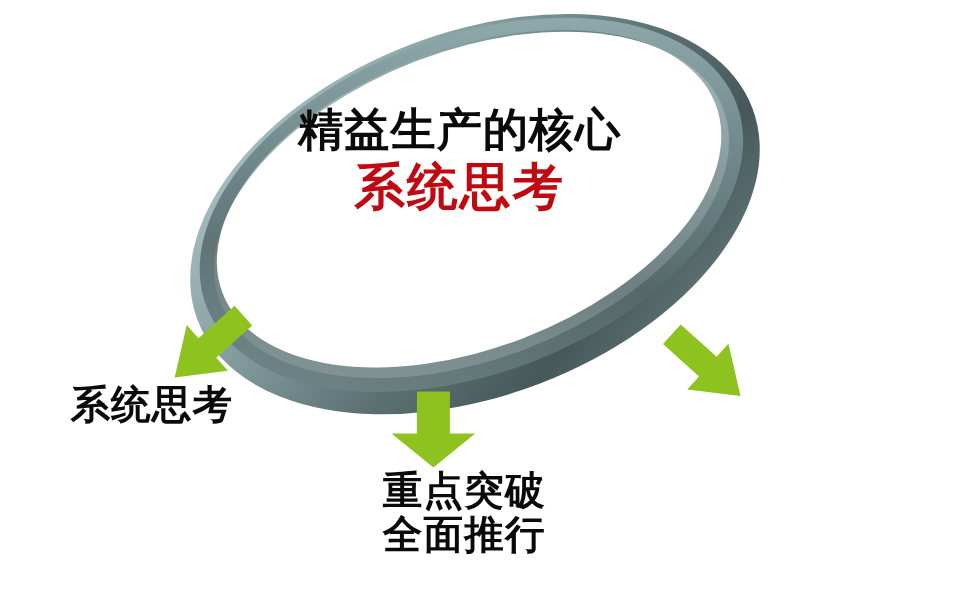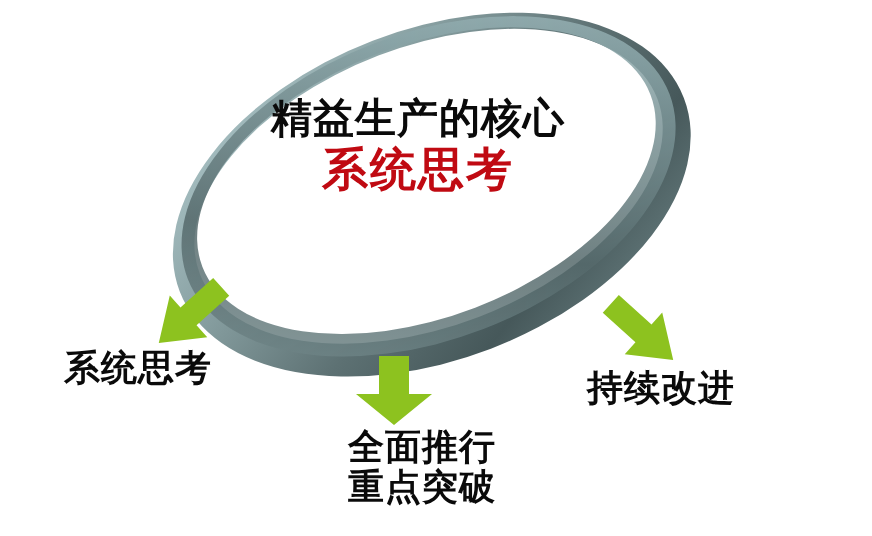--- a/index.html
+++ b/index.html
@@ -132,19 +132,18 @@
 
   <svg class="arrow-svg" id="arrow-right" width="100" height="100" viewBox="0 0 100 100" xmlns="http://www.w3.org/2000/svg">
     <g transform="rotate(-48 50 50)">
       <path d="M38 8 L62 8 L62 52 L78 52 L50 92 L22 52 L38 52 Z" fill="#8DC21F"></path>
     </g>
   </svg>
 
   <div class="branch-label" id="label-left">系统思考</div>
 
   <div class="branch-label" id="label-center">
+    <div>重点突破</div>
     <div>全面推行</div>
-    <div>重点突破</div>
   </div>
 
-  <div class="branch-label" id="label-right">持续改进</div>
 
 </div>
 
 </body></html>

